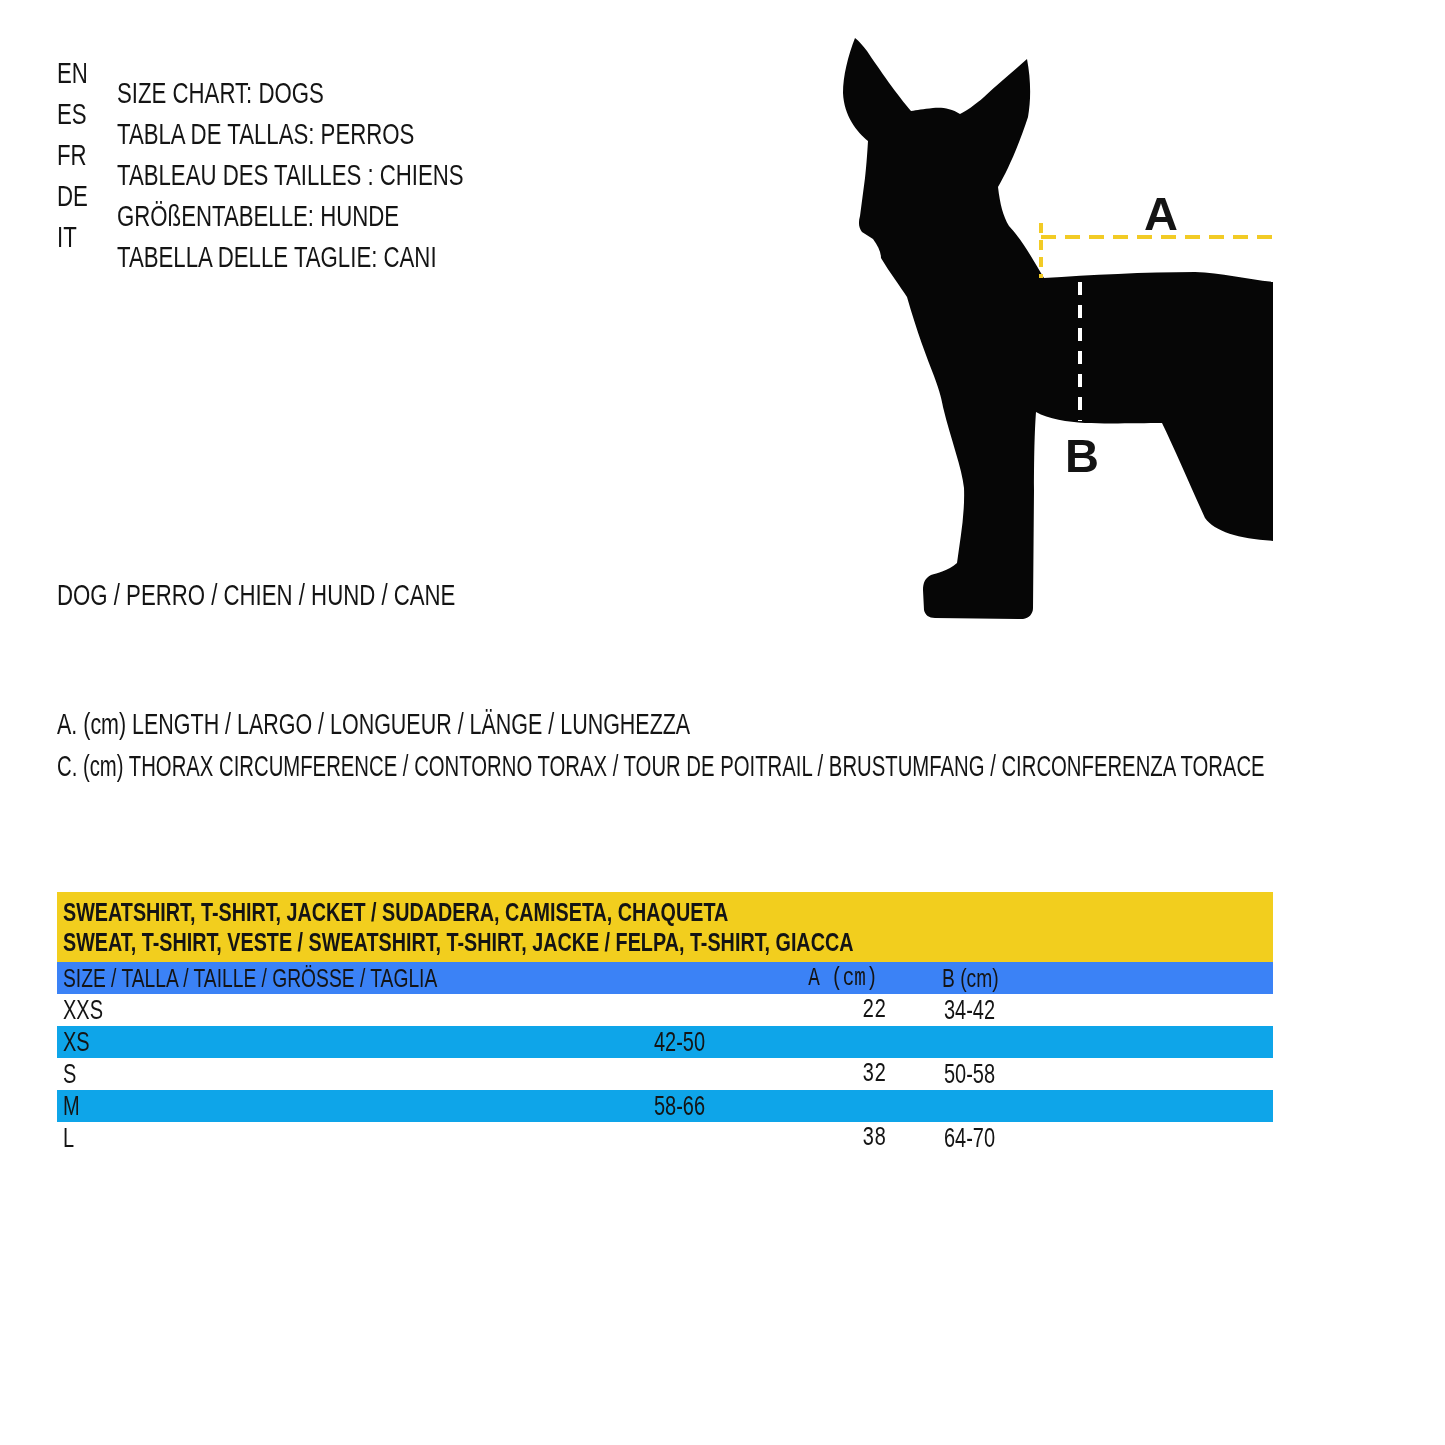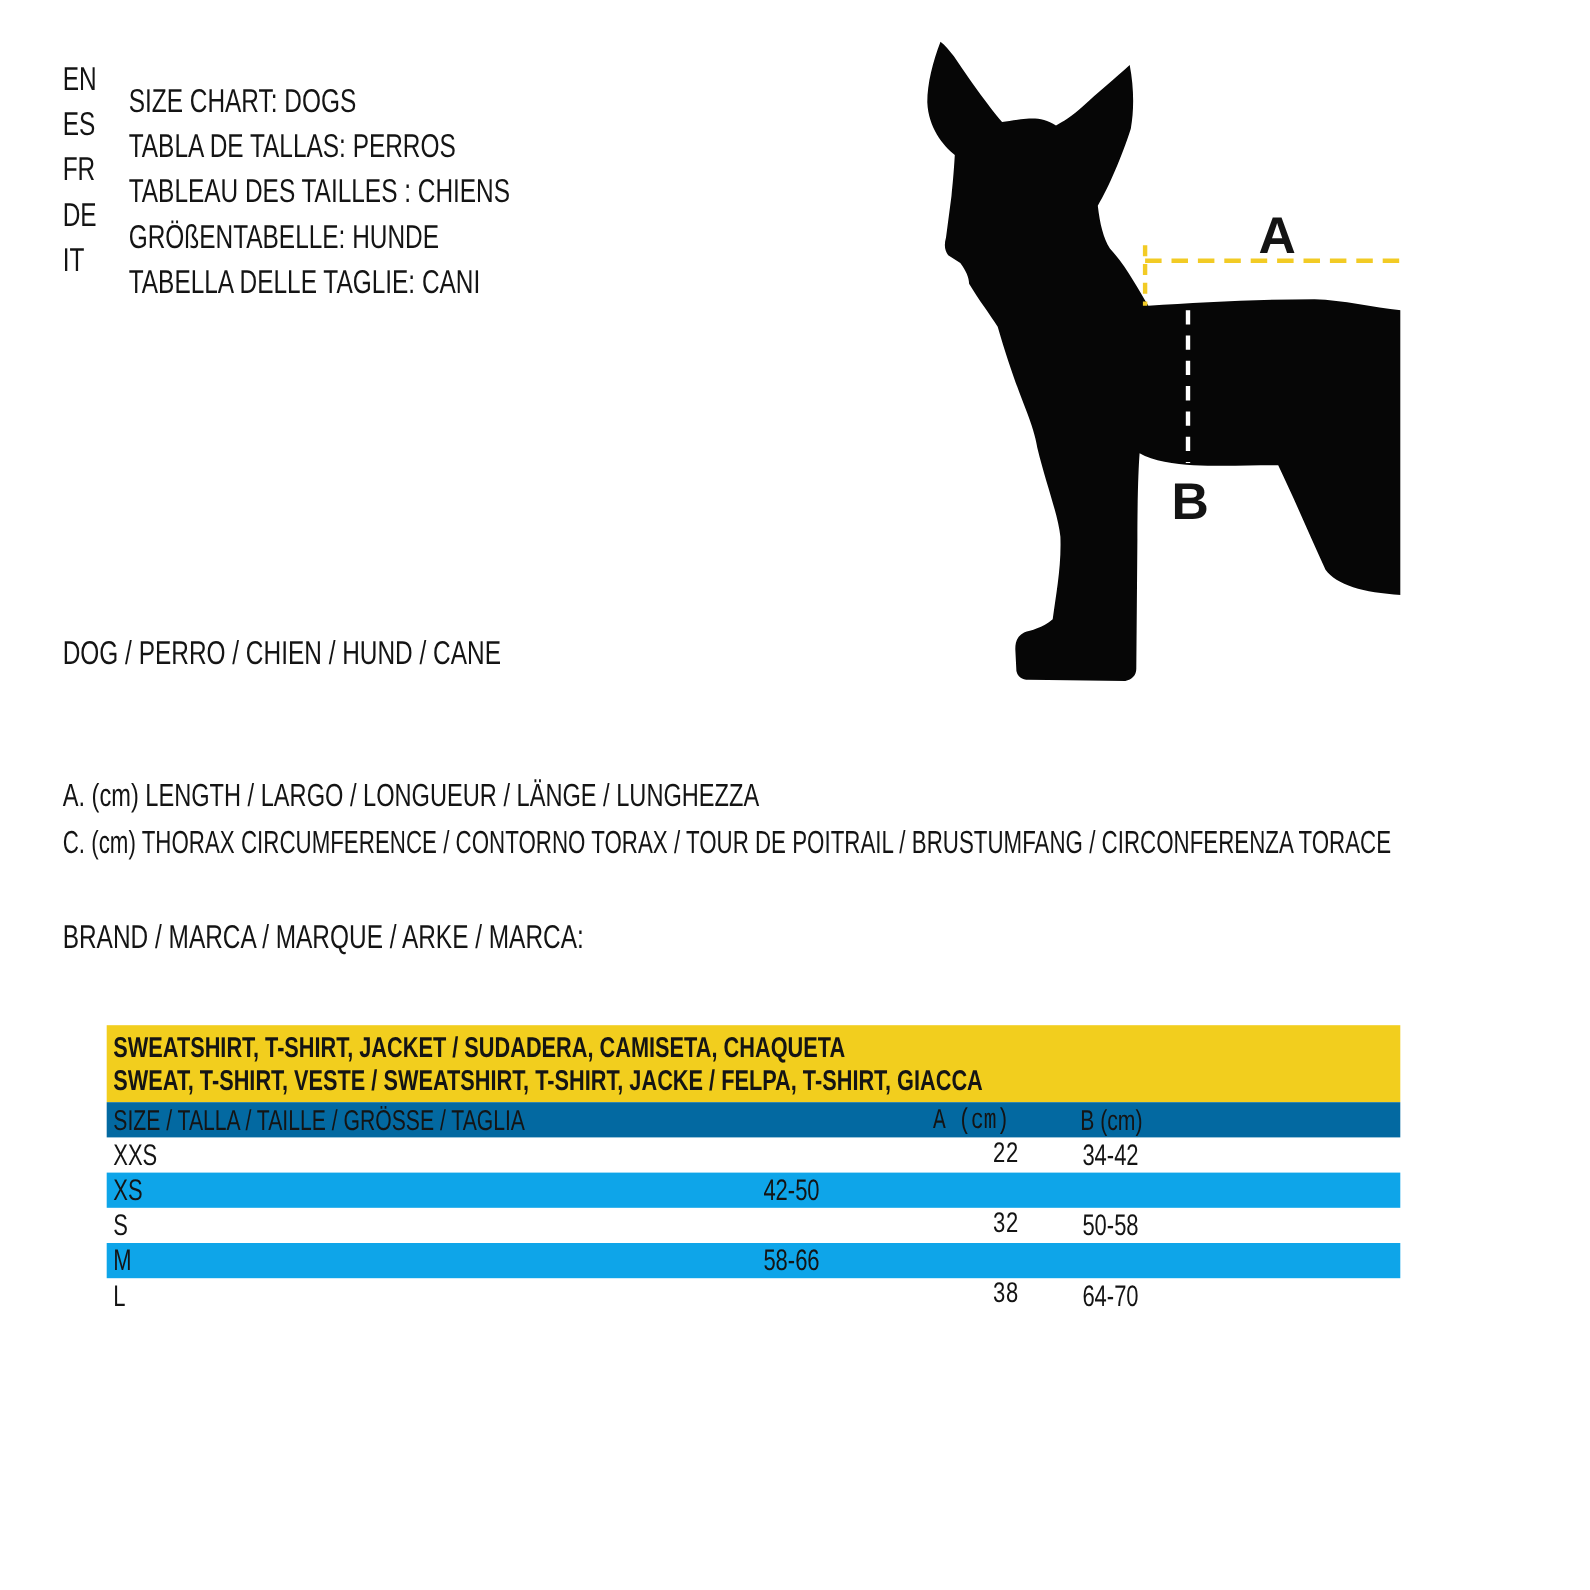--- a/index.html
+++ b/index.html
@@ -22,25 +22,25 @@
   .dog-caption { top:578px; }
   .legend-a    { top:707px; font-size:29px; }
   .legend-c    { top:749px; font-size:29px; }
   .legend-c .cnd { transform:scaleX(0.70); }
   .brand-line  { top:836px; }
 
   
   .dogsvg { position:absolute; left:810px; top:20px; }
 
   
-  .sizetable { position:absolute; left:57px; top:932px; width:1331px;margin-left:40px; }
+  .sizetable { position:absolute; left:57px; top:892px; width:1331px; }
   .banner { height:70px; background:#F2CE1E; padding:5px 0 0 6px; box-sizing:border-box; }
   .banner .hl { font-size:26px; font-weight:bold; line-height:30px; transform:scaleX(0.76); }
   .trow { display:flex; height:32px; align-items:center; font-size:27px; }
-  .thead { background:#0369a1; font-size:26px; }
+  .thead { background:#3b82f6; font-size:26px; }
   .alt   { background:#0ea5e9; }
   .c1 { width:543px; padding-left:6px; box-sizing:border-box; text-align:left; }
   .c2 { width:290px; text-align:right;font-family:Liberation Mono, monospace; }
   .c3 { width:160px; text-align:center; }
 </style>
 </head>
 <body>
 
 <div class="canvas">
 
@@ -140,23 +140,20 @@
 
   <div class="tline dog-caption">
     <span class="cnd">DOG / PERRO / CHIEN / HUND / CANE</span>
   </div>
   <div class="tline legend-a">
     <span class="cnd">A. (cm) LENGTH / LARGO / LONGUEUR / LÄNGE / LUNGHEZZA</span>
   </div>
   <div class="tline legend-c">
     <span class="cnd">C. (cm) THORAX CIRCUMFERENCE / CONTORNO TORAX / TOUR DE POITRAIL / BRUSTUMFANG / CIRCONFERENZA TORACE</span>
   </div>
-  <div class="tline brand-line">
-    <span class="cnd">BRAND / MARCA / MARQUE / ARKE / MARCA:</span>
-  </div>
 
   <div class="sizetable">
     <div class="banner">
       <div><span class="hl cnd">SWEATSHIRT, T-SHIRT, JACKET / SUDADERA, CAMISETA, CHAQUETA</span></div>
       <div><span class="hl cnd">SWEAT, T-SHIRT, VESTE / SWEATSHIRT, T-SHIRT, JACKE / FELPA, T-SHIRT, GIACCA</span></div>
     </div>
     <div class="trow thead">
       <div class="c1"><span class="cnd">SIZE / TALLA / TAILLE / GRÖSSE / TAGLIA</span></div>
       <div class="c2"><span class="cndc">A (cm)</span></div>
       <div class="c3"><span class="cndc">B (cm)</span></div>

